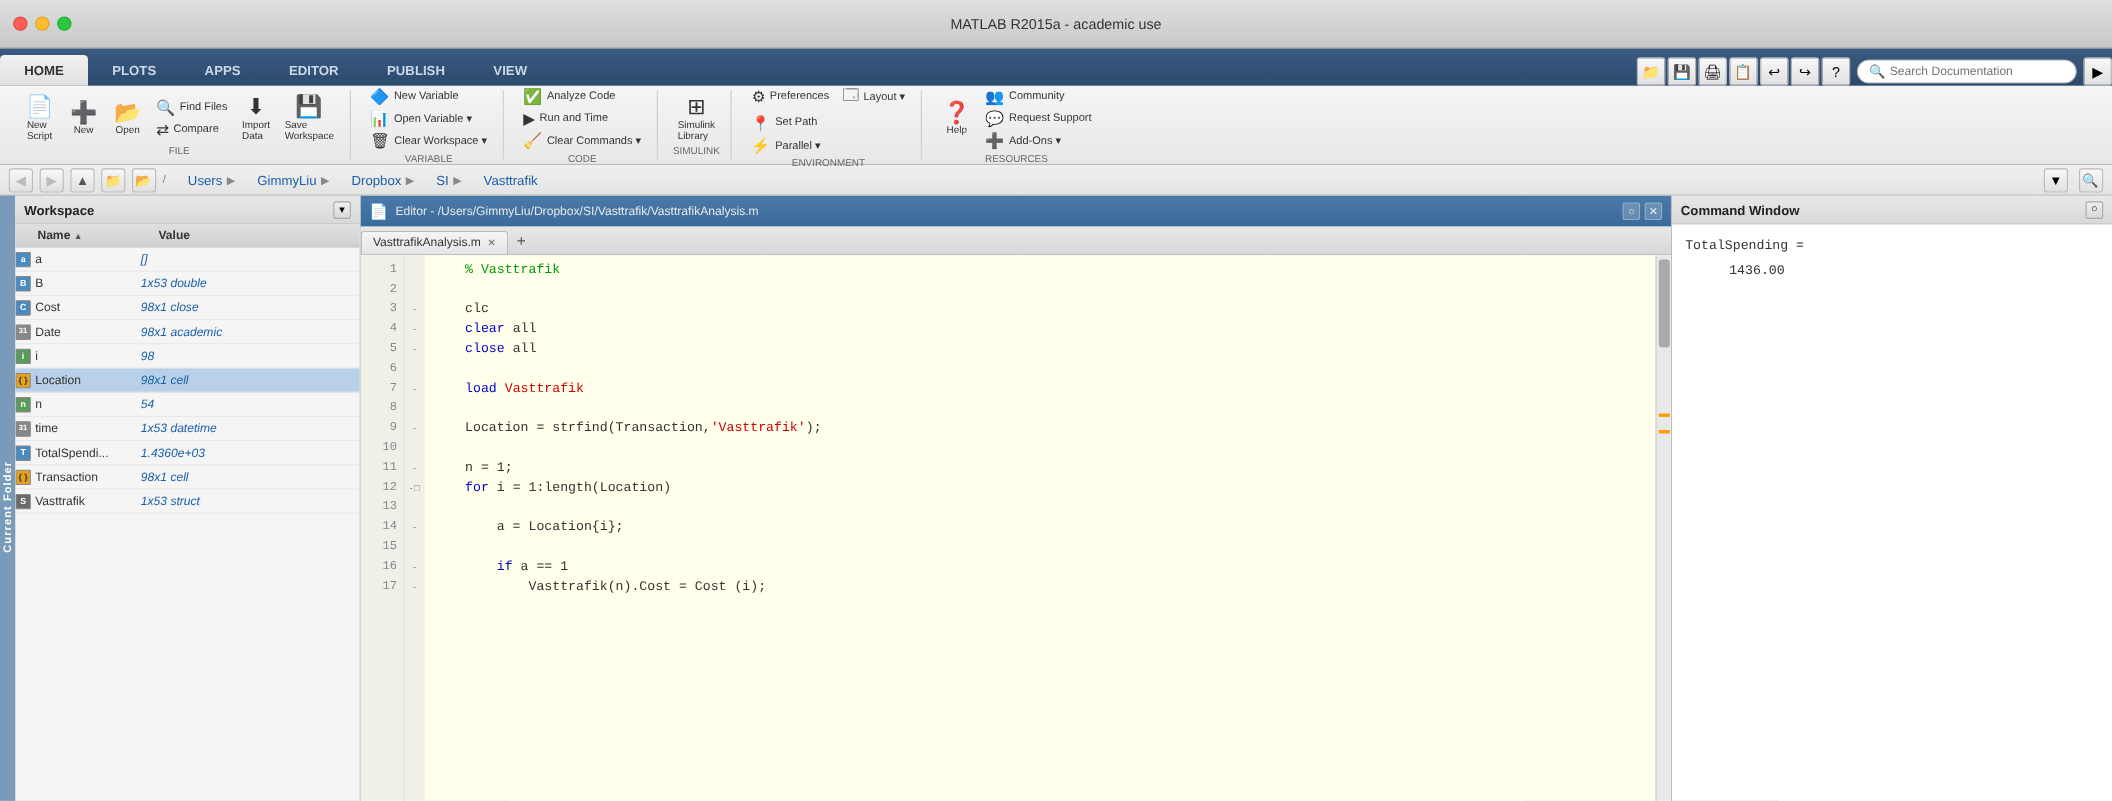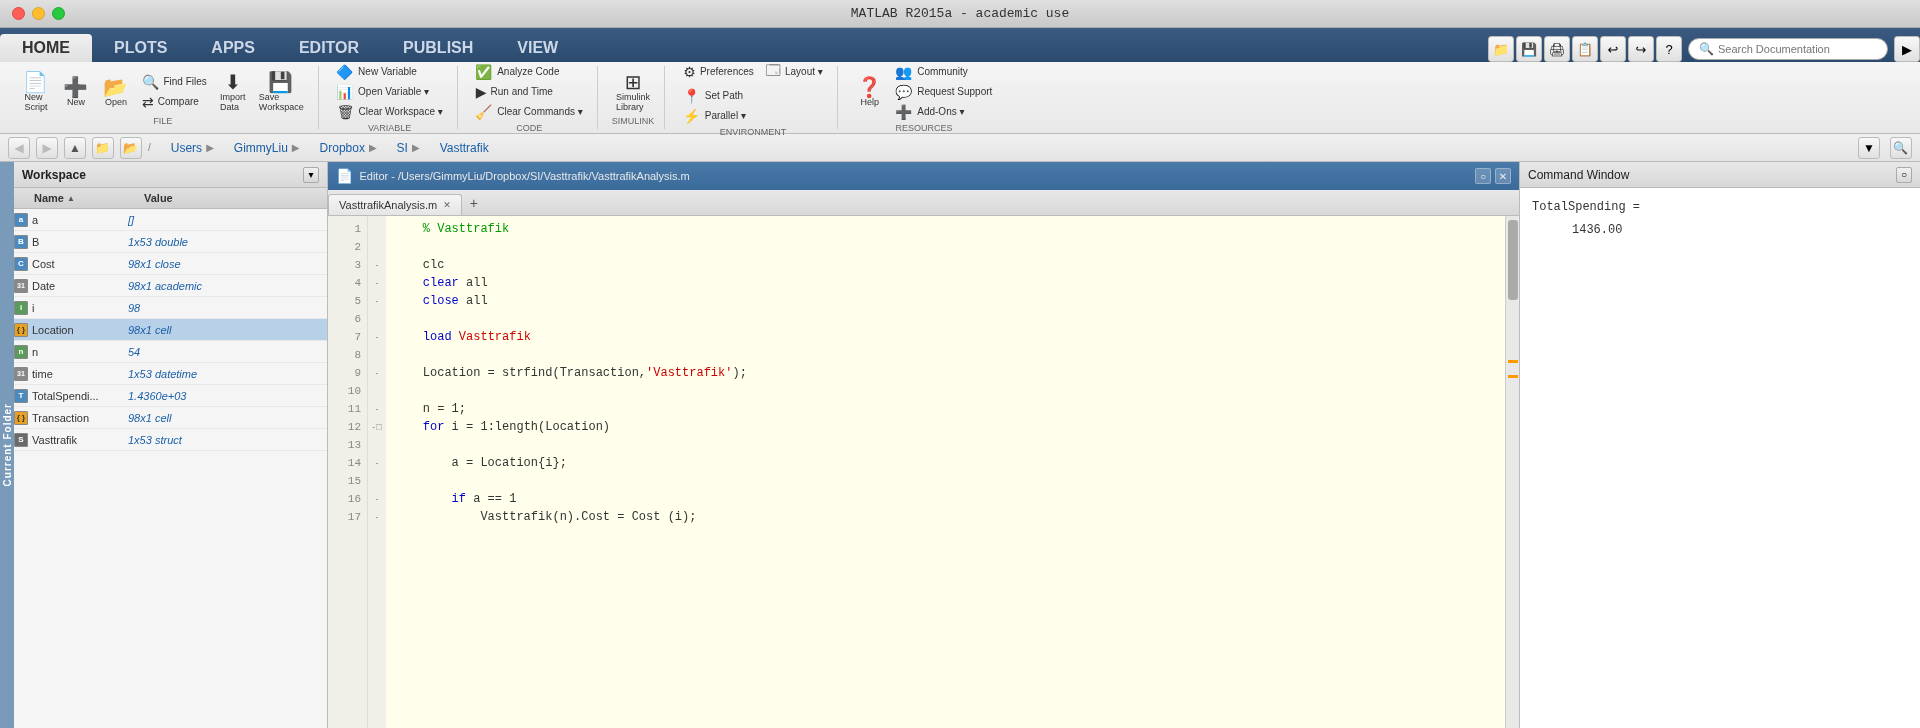--- a/index.html
+++ b/index.html
@@ -1,27 +1,26 @@
 <!DOCTYPE html>
 <html><head>
   <meta charset="utf-8">
   <style>
     * { margin: 0; padding: 0; box-sizing: border-box; }
     body { font-family: 'Helvetica Neue', Arial, sans-serif; font-size: 12px; background: #c8c8c8; width: 1920px; height: 728px; overflow: hidden; }
 
     
     .title-bar {
       background: linear-gradient(to bottom, #e0e0e0, #c8c8c8);
-      height: 28px;
+      height: 44px;
       display: flex;
       align-items: center;
       justify-content: center;
       position: relative;
       border-bottom: 1px solid #aaa;
-      font-family: Liberation Mono, monospace;
     }
     .title-bar-buttons {
       position: absolute;
       left: 12px;
       display: flex;
       gap: 7px;
       align-items: center;
     }
     .tb-btn {
       width: 13px; height: 13px; border-radius: 50%; display: inline-block;
@@ -34,21 +33,21 @@
     
     .tab-bar {
       background: linear-gradient(to bottom, #3a5a80, #2a4a6e);
       height: 34px;
       display: flex;
       align-items: flex-end;
       padding-left: 0;
     }
     .tab-item {
       padding: 6px 22px;
-      font-size: 16px;
+      font-size: 12px;
       font-weight: bold;
       color: #ccd8e8;
       cursor: pointer;
       border-top-left-radius: 4px;
       border-top-right-radius: 4px;
       height: 28px;
       display: flex;
       align-items: center;
     }
     .tab-item.active {
@@ -432,21 +431,21 @@
     }
     .command-header {
       background: linear-gradient(to bottom, #e8e8e8, #d8d8d8);
       border-bottom: 1px solid #bbb;
       padding: 4px 8px;
       display: flex;
       align-items: center;
       justify-content: space-between;
       height: 26px;
     }
-    .command-title { font-size: 12px; font-weight: normal; color: #222; }
+    .command-title { font-size: 12px; font-weight: bold; color: #222; }
     .command-body {
       flex: 1;
       padding: 10px 12px;
       font-family: 'Courier New', monospace;
       font-size: 12px;
       color: #333;
       line-height: 1.6;
     }
     .cmd-prompt-area {
       display: flex;

